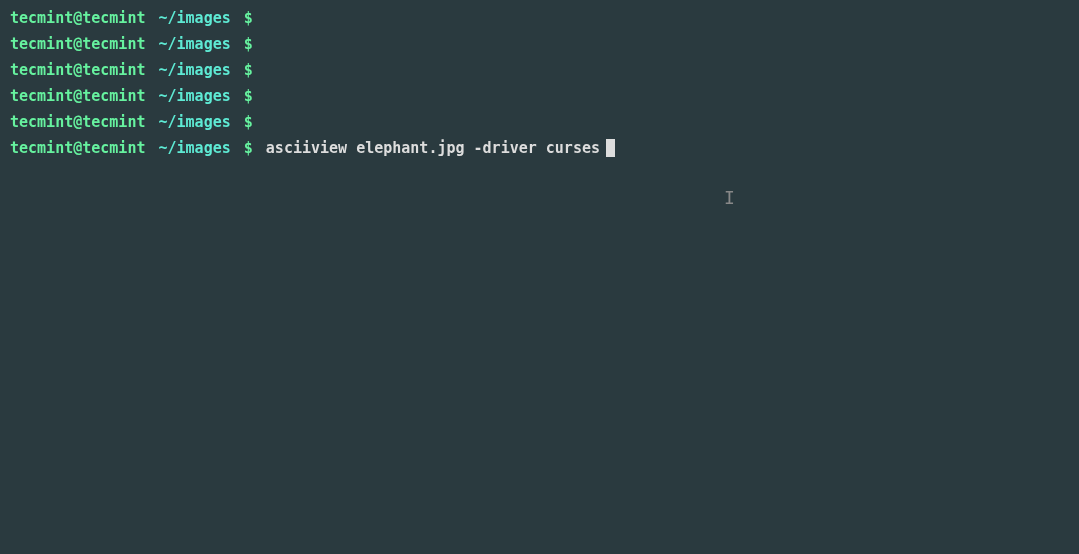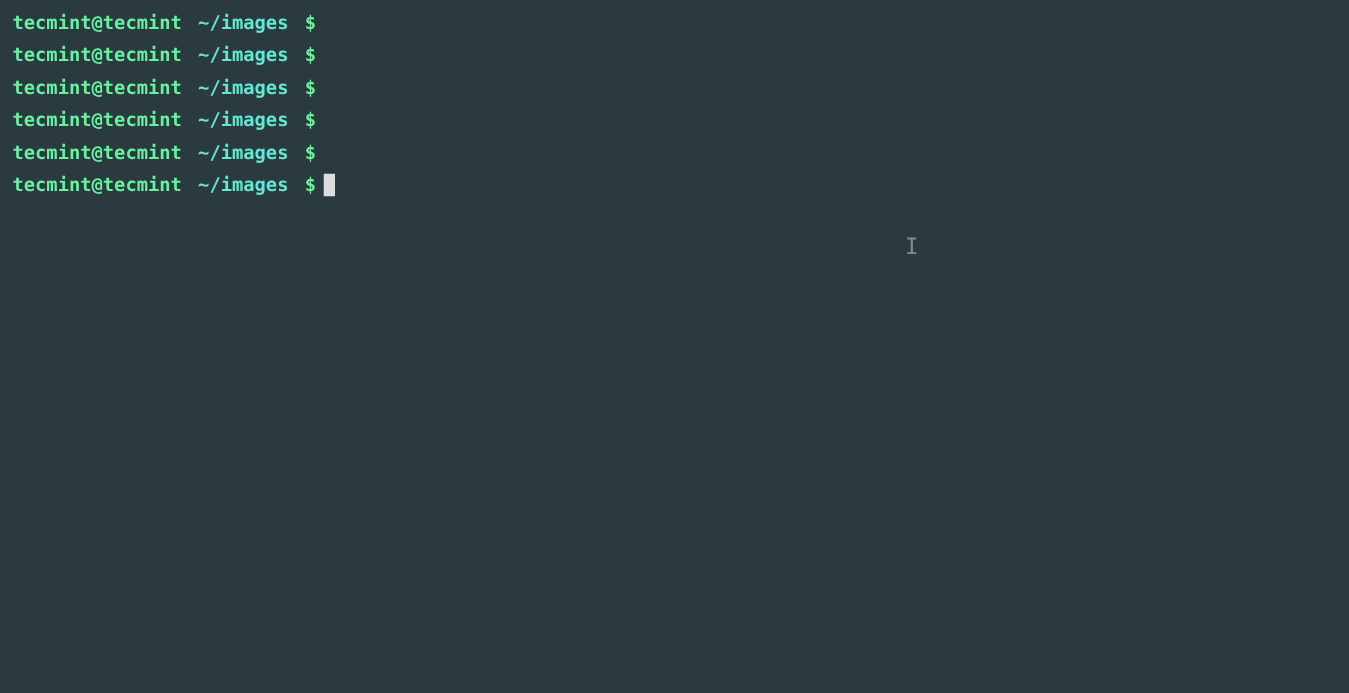--- a/index.html
+++ b/index.html
@@ -87,17 +87,18 @@
   <div class="line">
     <span class="user-host">tecmint@tecmint</span>
     <span class="path"> ~/images </span>
     <span class="dollar">$</span>
     <span class="command"></span>
   </div>
   <div class="line">
     <span class="user-host">tecmint@tecmint</span>
     <span class="path"> ~/images </span>
     <span class="dollar">$</span>
+    <span class="command"> asciiview elephant.jpg -driver curses</span>
     <span class="cursor"></span>
   </div>
 </div>
 
 <span class="ibeam">I</span>
 
 </body></html>

